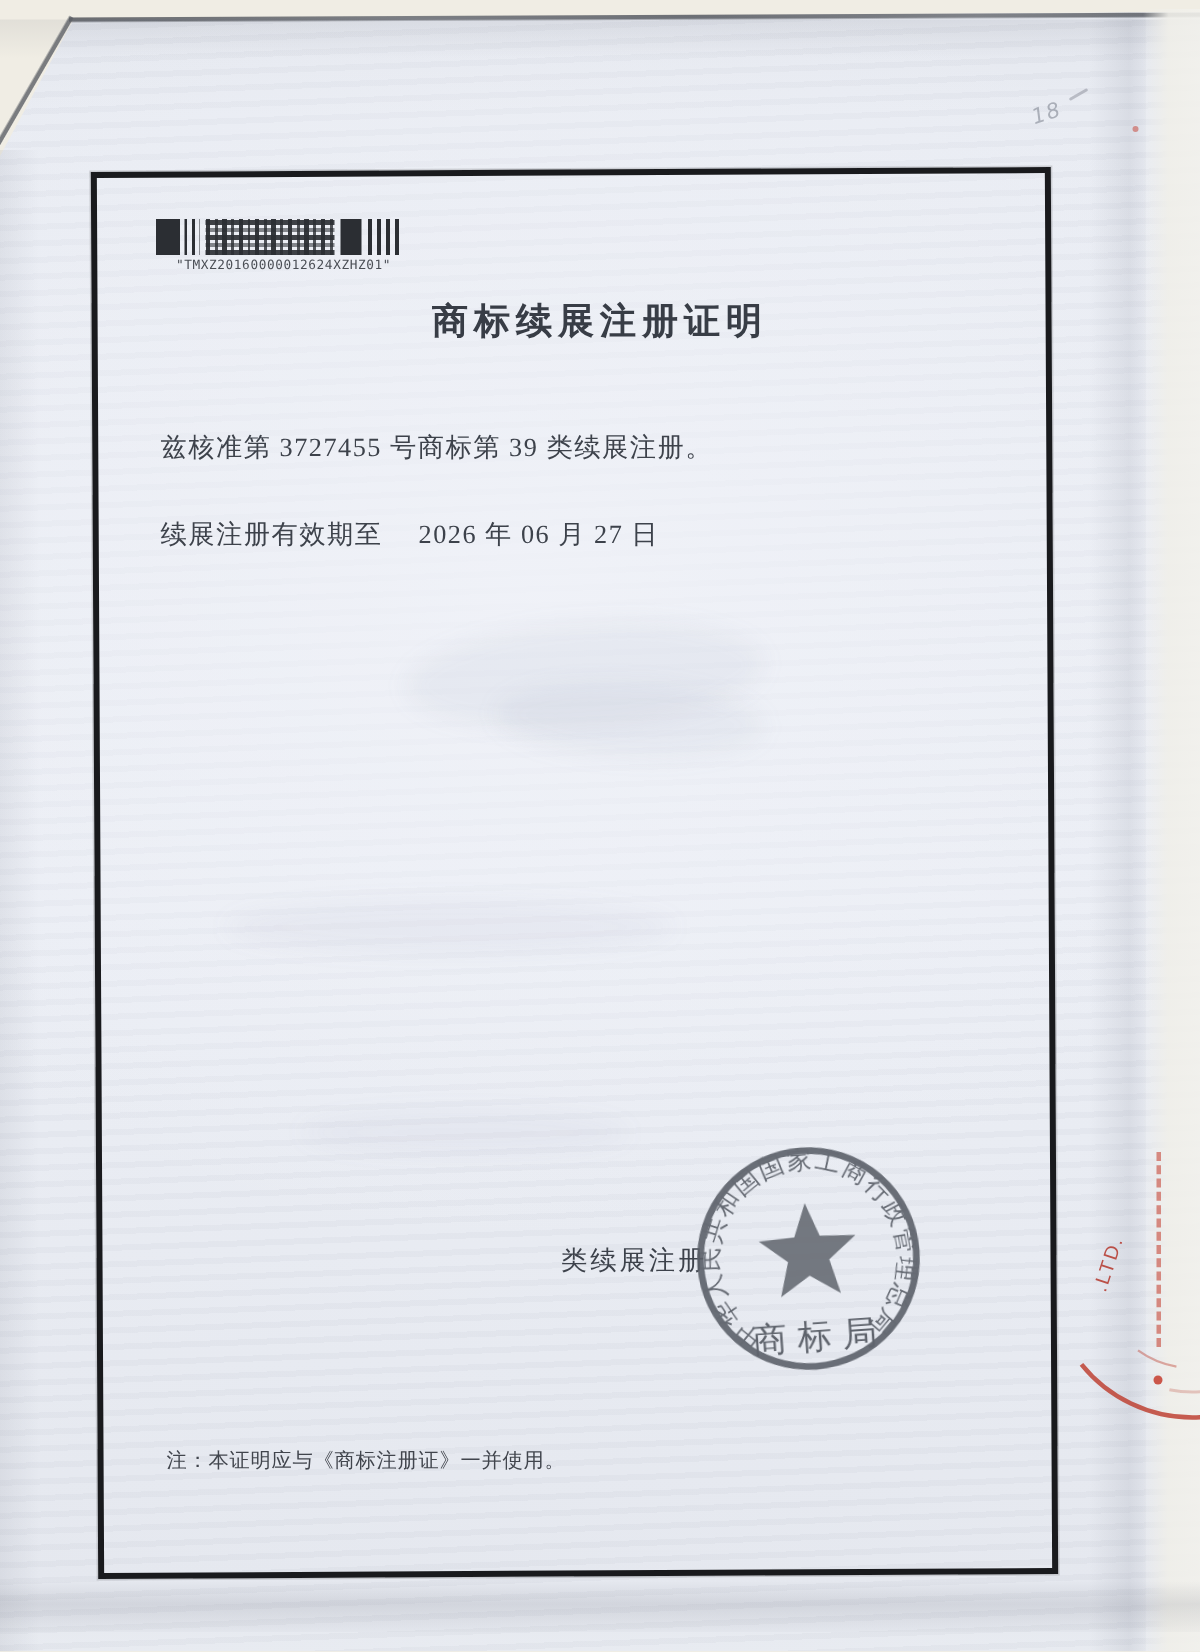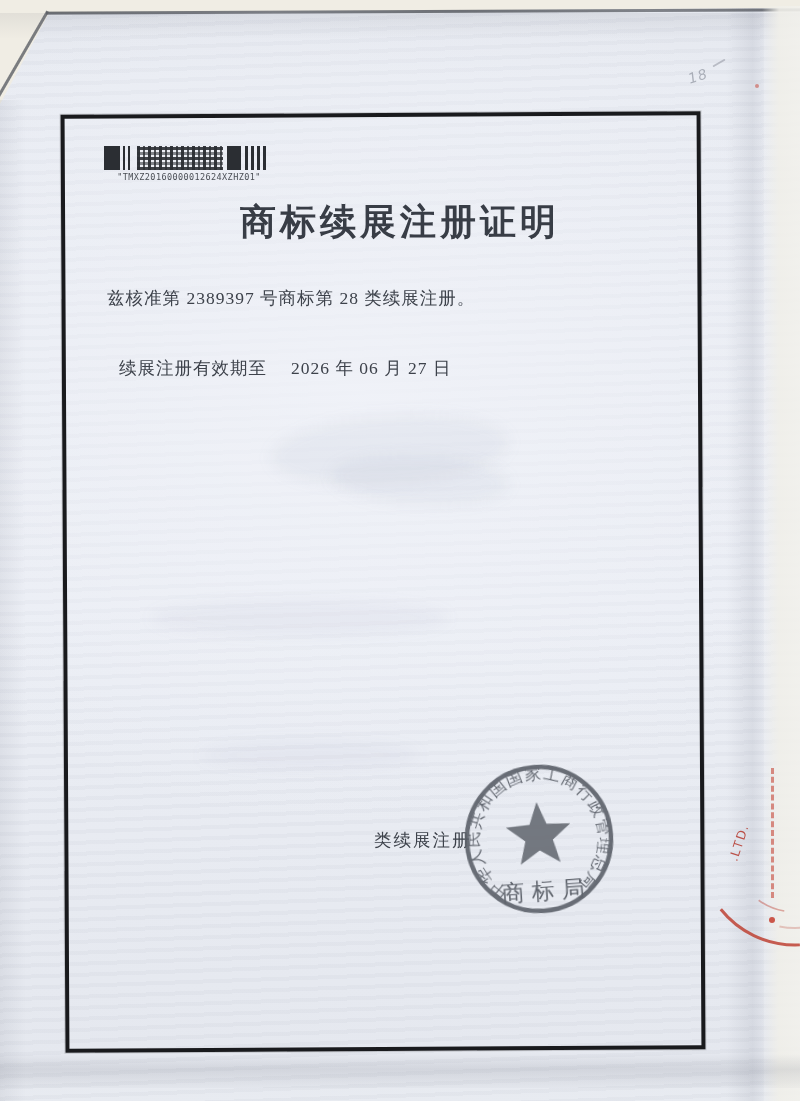--- a/index.html
+++ b/index.html
@@ -71,29 +71,29 @@
   .bc-solid2{width:14px;margin-right:4px;}
   .bc-bars2{width:23px;background:repeating-linear-gradient(90deg,#2b2e33 0 3px,transparent 3px 6px);}
   .barcode-text{
     position:absolute;left:104px;top:172px;width:170px;
     font-family:"DejaVu Sans Mono", monospace;font-size:8.5px;letter-spacing:.4px;
     color:#4a4e55;text-align:center;white-space:nowrap;
   }
   
   .doc-title{
     position:absolute;left:80px;top:198px;width:640px;margin:0;
-    text-align:center;font-size:36px;font-weight:bold;letter-spacing:4px;
+    text-align:center;font-size:24px;font-weight:bold;letter-spacing:4px;
     color:#383d46;
   }
   .approval-line{
     position:absolute;left:107px;top:286px;margin:0;
     font-size:17.5px;letter-spacing:1px;color:#3d424b;
   }
   .validity-line{
-    position:absolute;left:107px;top:344px;margin:12px;
+    position:absolute;left:107px;top:344px;margin:0;
     font-size:17.5px;letter-spacing:1px;color:#3d424b;
   }
   .validity-date{margin-left:24px;}
   .issuer-label{
     position:absolute;left:374px;top:828px;
     font-size:17.5px;letter-spacing:2px;color:#3d424b;
   }
   .footer-note{
     position:absolute;left:111px;top:965px;margin:0;
     font-size:13.5px;letter-spacing:.5px;color:#41454d;
@@ -152,21 +152,21 @@
     <span class="bc bc-solid1"></span>
     <span class="bc-bars1"></span>
     <span class="bc-noise"></span>
     <span class="bc bc-solid2"></span>
     <span class="bc-bars2"></span>
   </div>
   <div class="barcode-text">"TMXZ20160000012624XZHZ01"</div>
 
   <h1 class="doc-title">商标续展注册证明</h1>
 
-  <p class="approval-line">兹核准第 2389397 号商标第 28 类续展注册。</p>
+  <p class="approval-line">兹核准第 3727455 号商标第 39 类续展注册。</p>
 
   <p class="validity-line"><span>续展注册有效期至</span><span class="validity-date">2026 年 06 月 27 日</span></p>
 
   <div class="ghost ghost1"></div>
   <div class="ghost ghost2"></div>
   <div class="ghost ghost3"></div>
   <div class="ghost ghost4"></div>
 
   <span class="issuer-label">类续展注册</span>
 
@@ -185,14 +185,15 @@
   <svg class="side-stamp" viewBox="0 0 108 200">
     <circle cx="103" cy="100" r="95" fill="none" stroke="#bf4335" stroke-width="3" stroke-dasharray="70 16 46 12 90 420"></circle>
     <circle cx="103" cy="100" r="78" fill="none" stroke="#c4584b" stroke-width="2" opacity=".35" stroke-dasharray="18 26 30 40 24 400"></circle>
     <circle cx="103" cy="100" r="62" fill="none" stroke="#bf4335" stroke-width="1.6" opacity=".5" stroke-dasharray="34 18 40 16 28 320"></circle>
     <text x="45" y="112" transform="rotate(-72 45 112)" font-size="13" letter-spacing="1.5" fill="#b5372c" font-family="Liberation Sans, sans-serif">.LTD.</text>
   </svg>
   <div class="red-dashes"></div>
   <div class="red-dot"></div>
   <div class="red-dot2"></div>
 
+  <p class="footer-note">注：本证明应与《商标注册证》一并使用。</p>
 
 </div>
 
 </body></html>

